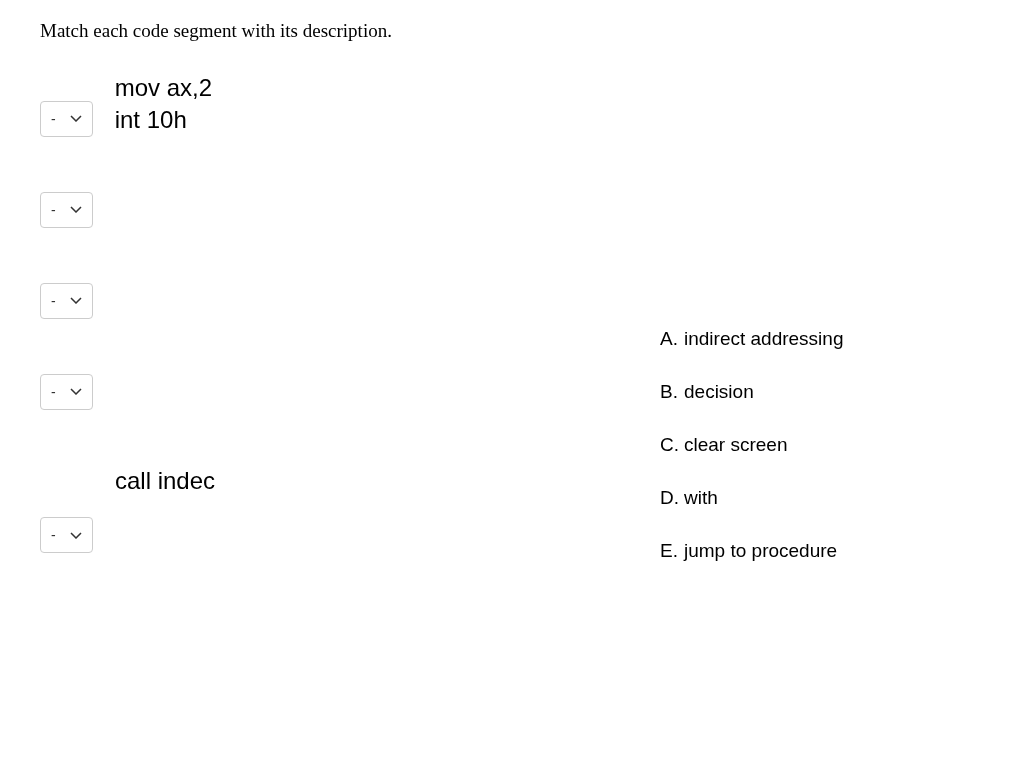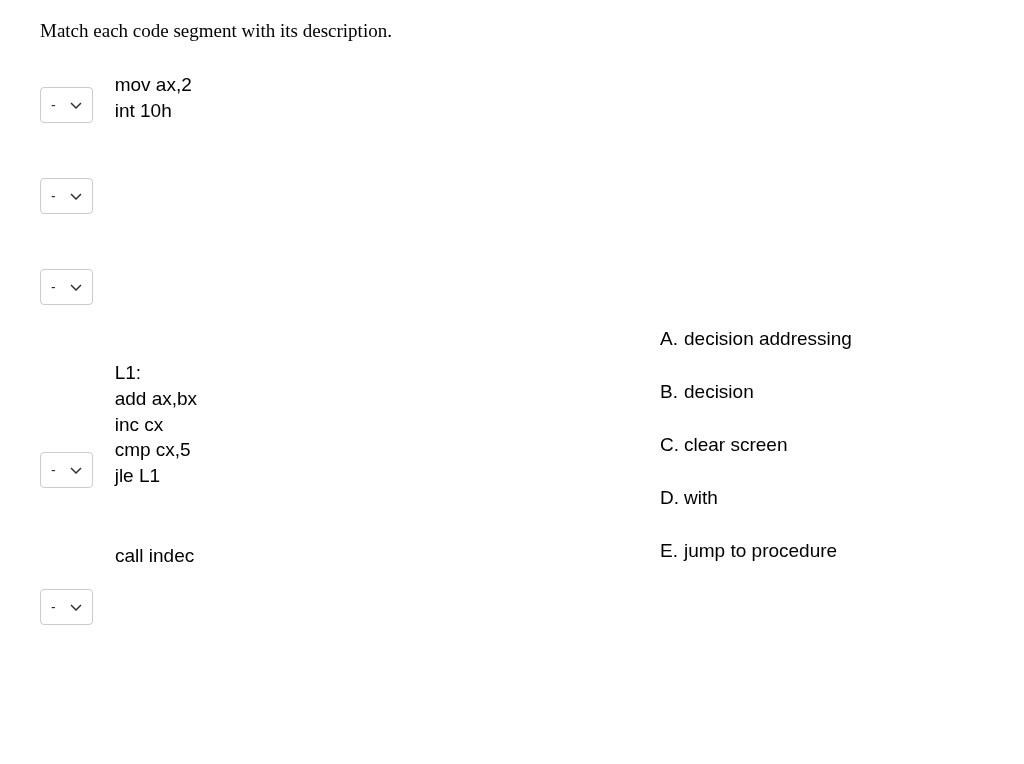--- a/index.html
+++ b/index.html
@@ -51,21 +51,21 @@
       font-size: 14px;
     }
     .chevron {
       width: 12px;
       height: 7px;
     }
     .code-block {
       margin-left: 22px;
       white-space: pre;
       font-family: Arial, Helvetica, sans-serif;
-      font-size: 19px;
+      font-size: 24px;
       line-height: 1.35;
     }
     .answer-row {
       display: flex;
       align-items: flex-end;
       margin-bottom: 25px;
       font-size: 19px;
     }
     .answer-letter {
       width: 24px;
@@ -111,45 +111,40 @@
       </div>
     </div>
 
     <div class="match-item">
       <div class="dropdown">
         <span class="dash">-</span>
         <svg class="chevron" viewBox="0 0 12 7">
             <path d="M1 1 L6 6 L11 1" stroke="#333" stroke-width="1.5" fill="none"></path>
           </svg>
       </div>
-      <div class="code-block">L1:
-add ax,bx
-inc cx
-cmp cx,5
-jle L1</div>
     </div>
 
     <div class="match-item" style="align-items:flex-end; flex-direction:row;">
       <div style="display:flex; flex-direction:column;">
         <div class="code-block" style="margin-left:75px; margin-bottom:20px;">call indec</div>
         <div class="dropdown" style="width:fit-content;">
           <span class="dash">-</span>
           <svg class="chevron" viewBox="0 0 12 7">
               <path d="M1 1 L6 6 L11 1" stroke="#333" stroke-width="1.5" fill="none"></path>
             </svg>
         </div>
       </div>
     </div>
 
   </div>
 
   <div class="right-col">
     <div class="answer-row">
       <span class="answer-letter">A.</span>
-      <span class="answer-text">decision addressing</span>
+      <span class="answer-text">indirect addressing</span>
     </div>
     <div class="answer-row">
       <span class="answer-letter">B.</span>
       <span class="answer-text">decision</span>
     </div>
     <div class="answer-row">
       <span class="answer-letter">C.</span>
       <span class="answer-text">clear screen</span>
     </div>
     <div class="answer-row">

